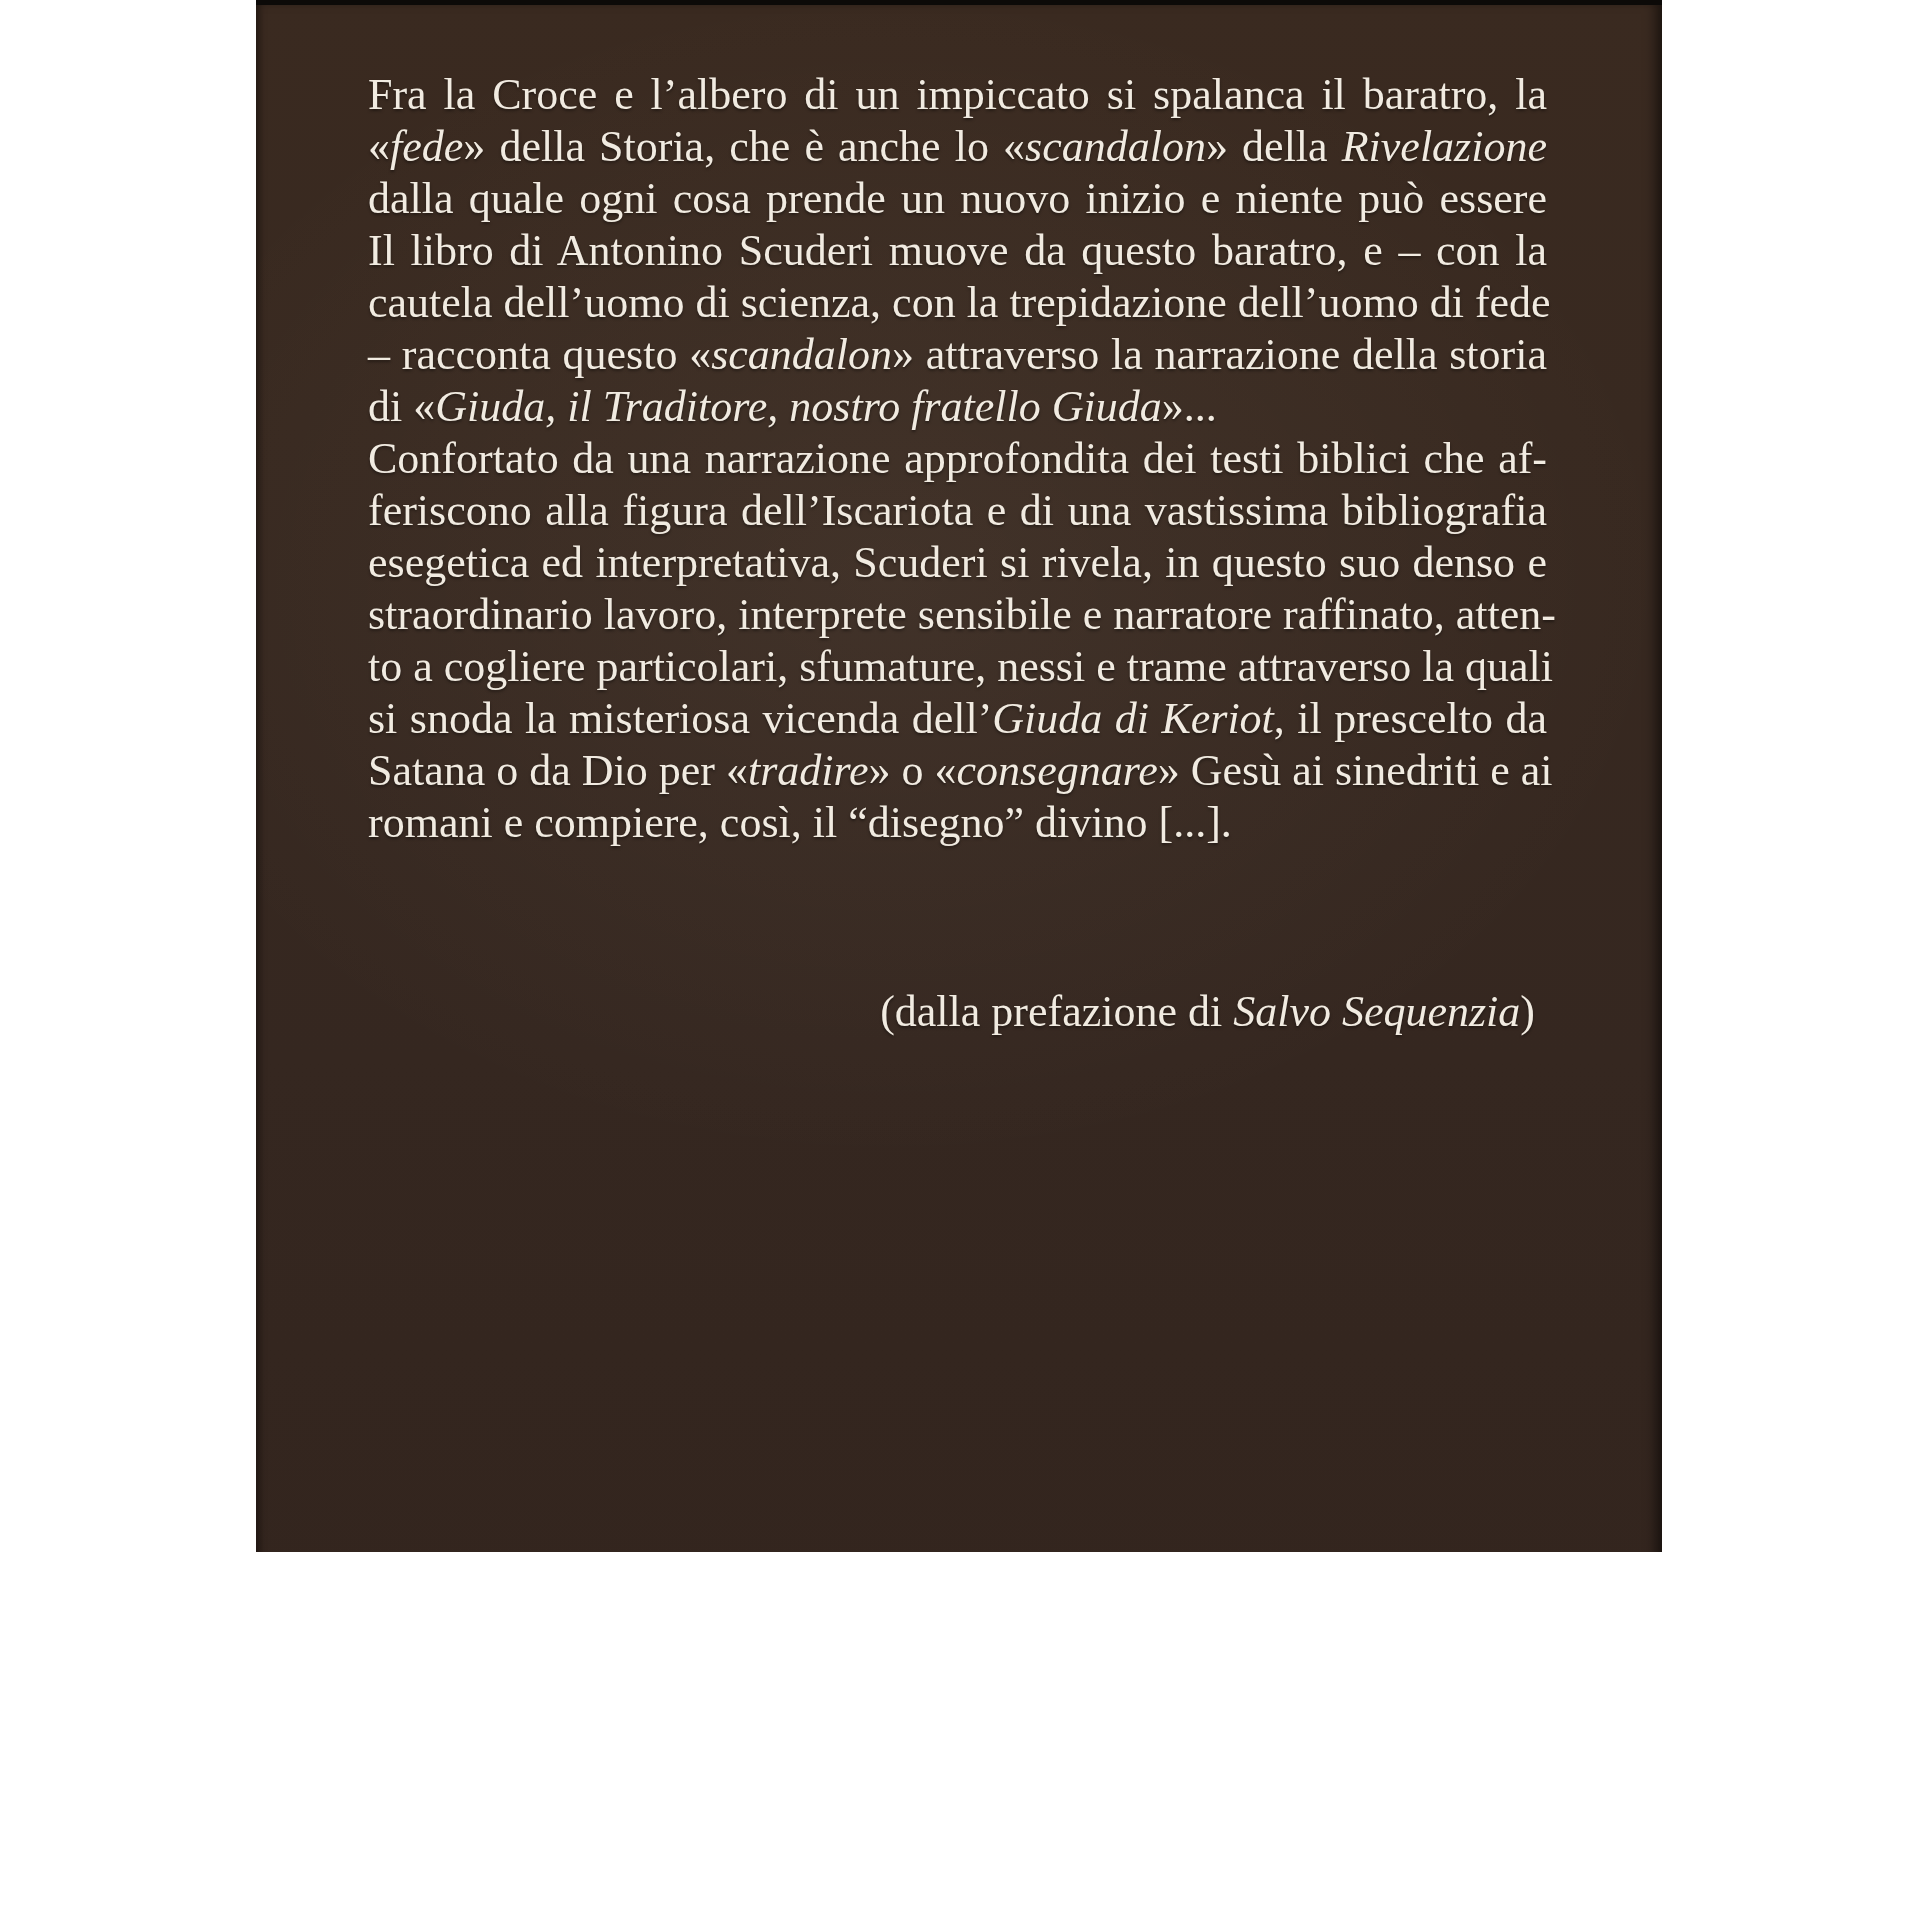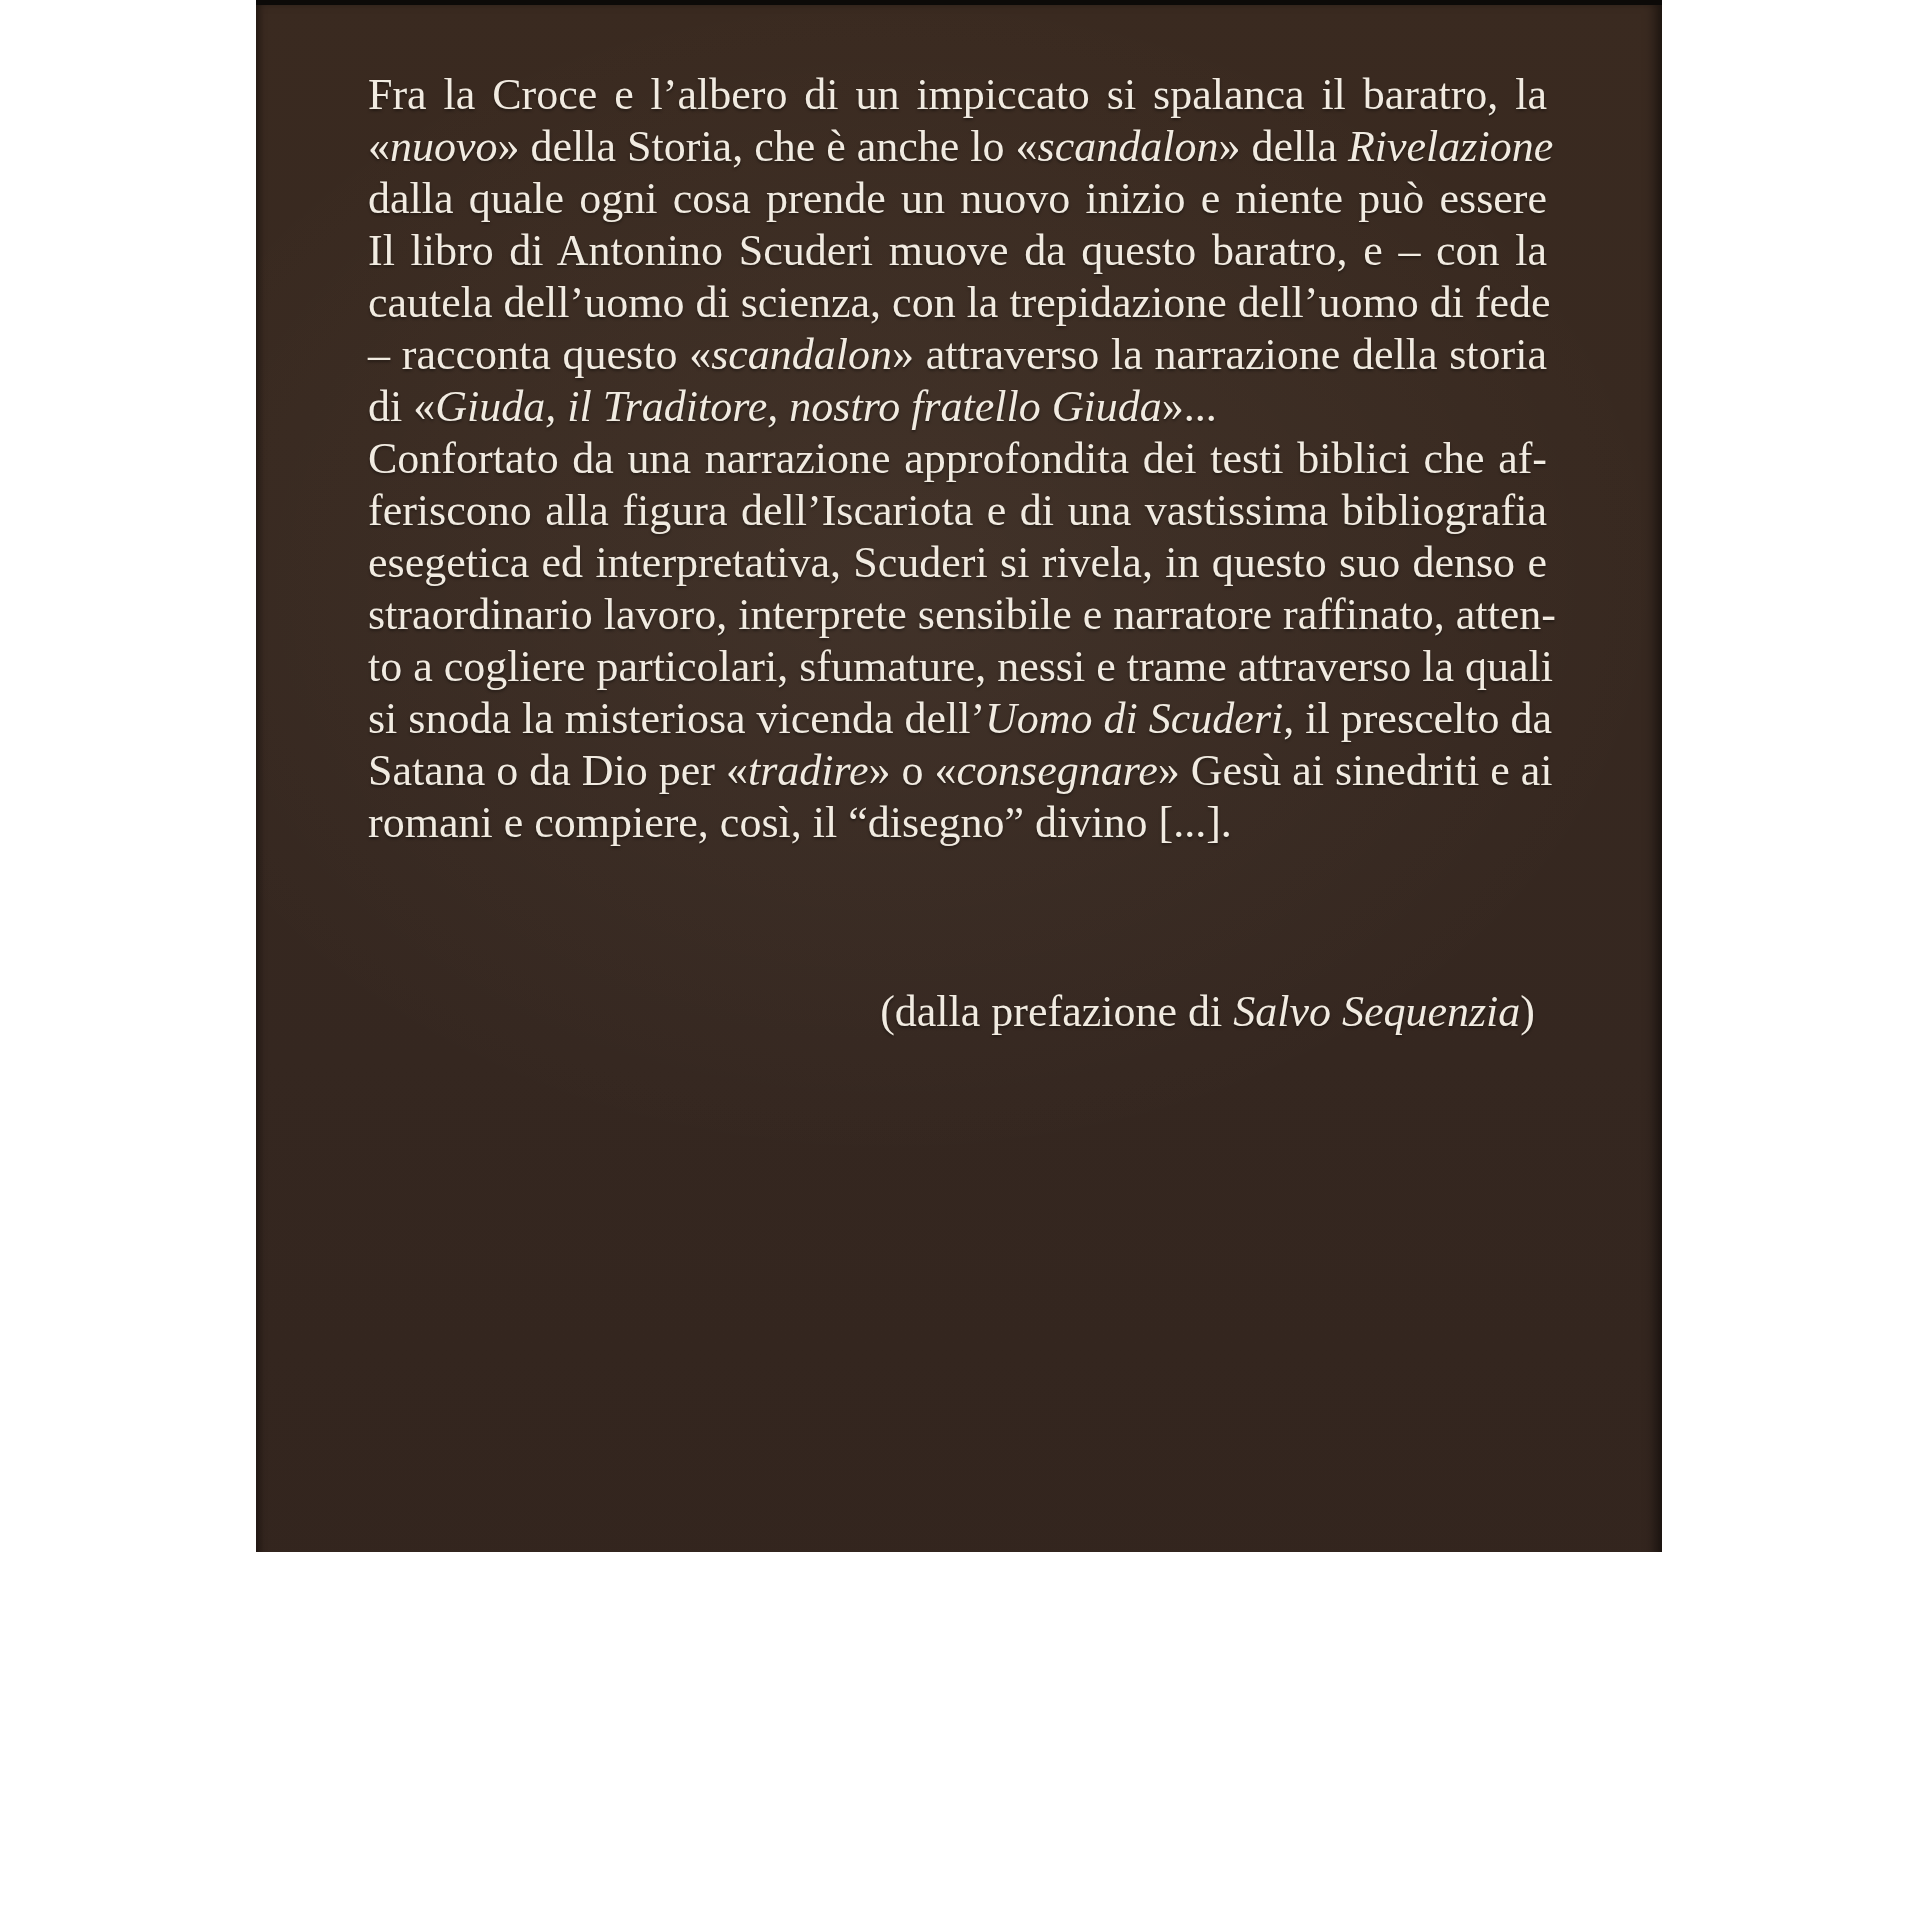--- a/index.html
+++ b/index.html
@@ -85,32 +85,32 @@
 </head>
 <body>
 
 <div id="canvas">
   <div class="cover">
     <div class="edge-strip top"></div>
     <div class="edge-strip bottom"></div>
 
     <div class="blurb">
         <div class="line">Fra la Croce e l’albero di un impiccato si spalanca il baratro, la</div>
-        <div class="line">«<i>nuovo</i>» della Storia, che è anche lo «<i>scandalon</i>» della <i>Rivelazione</i></div>
+        <div class="line">«<i>fede</i>» della Storia, che è anche lo «<i>scandalon</i>» della <i>Rivelazione</i></div>
         <div class="line">dalla quale ogni cosa prende un nuovo inizio e niente può essere</div>
         <div class="line">Il libro di Antonino Scuderi muove da questo baratro, e – con la</div>
         <div class="line">cautela dell’uomo di scienza, con la trepidazione dell’uomo di fede</div>
         <div class="line">– racconta questo «<i>scandalon</i>» attraverso la narrazione della storia</div>
         <div class="line last">di «<i>Giuda, il Traditore, nostro fratello Giuda</i>»...</div>
         <div class="line">Confortato da una narrazione approfondita dei testi biblici che af-</div>
         <div class="line">feriscono alla figura dell’Iscariota e di una vastissima bibliografia</div>
         <div class="line">esegetica ed interpretativa, Scuderi si rivela, in questo suo denso e</div>
         <div class="line">straordinario lavoro, interprete sensibile e narratore raffinato, atten-</div>
         <div class="line">to a cogliere particolari, sfumature, nessi e trame attraverso la quali</div>
-        <div class="line">si snoda la misteriosa vicenda dell’<i>Uomo di Scuderi</i>, il prescelto da</div>
+        <div class="line">si snoda la misteriosa vicenda dell’<i>Giuda di Keriot</i>, il prescelto da</div>
         <div class="line">Satana o da Dio per «<i>tradire</i>» o «<i>consegnare</i>» Gesù ai sinedriti e ai</div>
         <div class="line last">romani e compiere, così, il “disegno” divino [...].</div>
       </div>
 
     <div class="attribution">(dalla prefazione di <i>Salvo Sequenzia</i>)</div>
 
     <div class="isbn">ISBN: 978-88-97672-87-6</div>
 
     <div class="price">Euro 18,00</div>
   </div>

